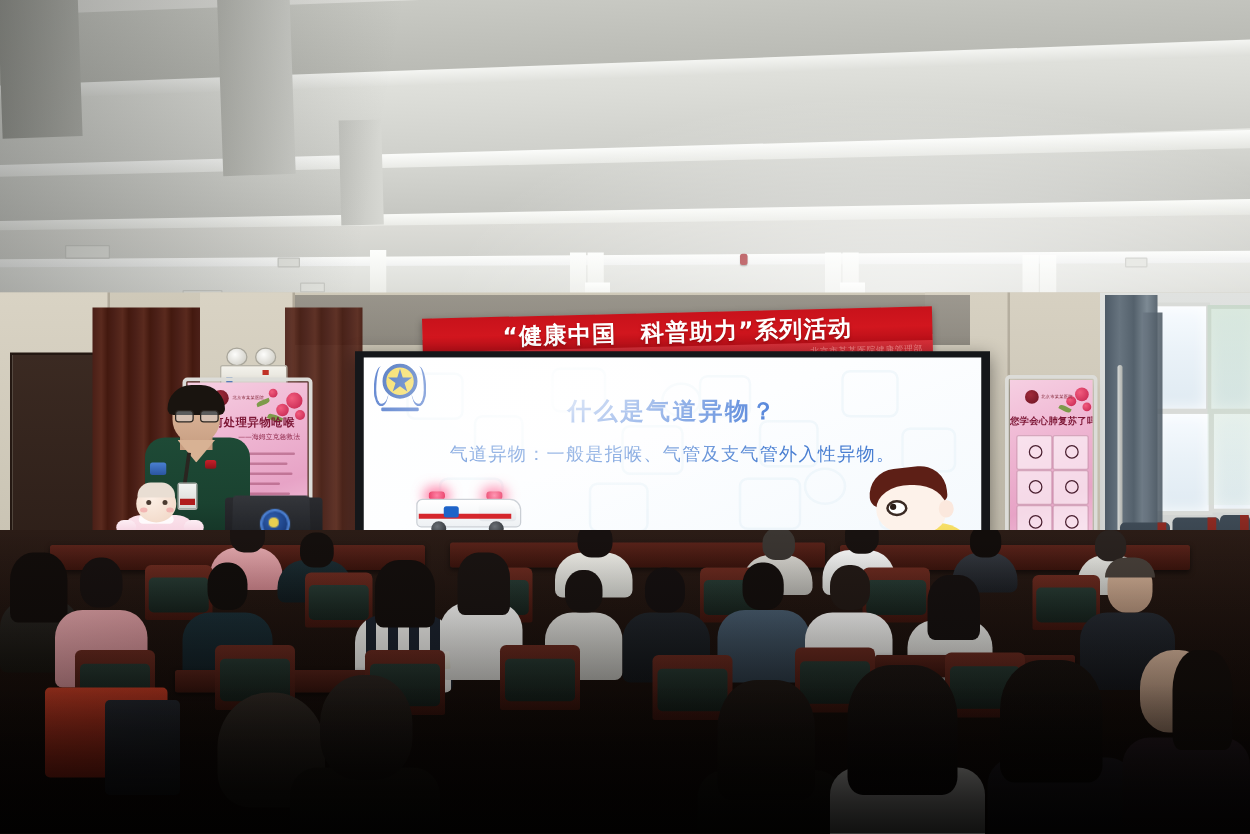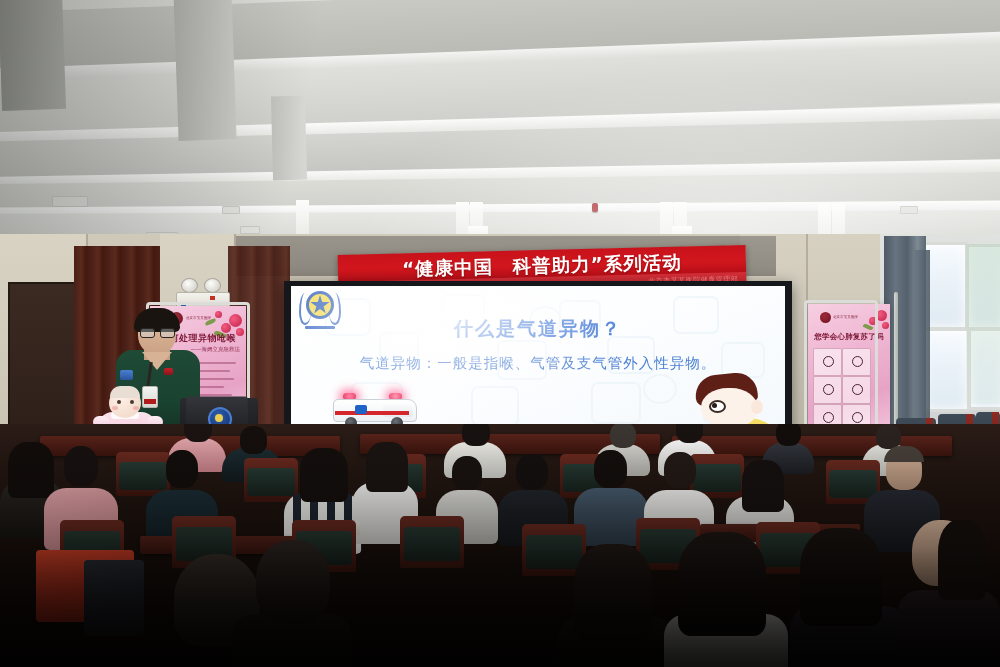--- a/index.html
+++ b/index.html
@@ -213,21 +213,21 @@
   .baby-arm{position:absolute;top:28px;width:16px;height:12px;border-radius:8px;
     background:linear-gradient(180deg,#fdeef4,#f4cede);}
   .baby-collar{position:absolute;left:14px;top:24px;width:28px;height:7px;border-radius:12px;
     background:#ffffff;opacity:.85;}
 
   
   .poster{position:absolute;background:linear-gradient(160deg,#f6cfe2 0%,#efb7d3 35%,#e7a3c6 70%,#f3c6dd 100%);
     box-shadow:0 2px 7px rgba(0,0,0,.25);overflow:hidden;}
   .poster-frame{position:absolute;border:3px solid #dcdcd8;border-radius:4px;box-sizing:border-box;}
   .p-left{left:150px;top:306px;width:96px;height:120px;}
-  .p-right{left:808px;top:304px;width:66px;height:132px;padding-left:16px;}
+  .p-right{left:808px;top:304px;width:66px;height:132px;}
   .p-logo{position:absolute;width:13px;height:13px;border-radius:50%;
     background:radial-gradient(circle at 40% 35%,#a02a3a,#6b1322);}
   .p-logo-txt{position:absolute;font-size:3.4px;color:#7a1b2c;letter-spacing:.2px;white-space:nowrap;}
   .p-title{position:absolute;left:0;right:0;text-align:center;color:#7d1736;font-weight:bold;white-space:nowrap;}
   .p-sub{position:absolute;right:6px;color:#8d2547;white-space:nowrap;}
   .p-flower{position:absolute;border-radius:50%;
     background:radial-gradient(circle at 35% 35%,#f25c7e,#c2224d);}
   .p-leaf{position:absolute;background:#7d9b4a;border-radius:50% 0 50% 0;}
   .p-line{position:absolute;height:1.6px;background:rgba(120,25,60,.35);border-radius:1px;}
   .p-cell{position:absolute;background:rgba(255,255,255,.58);border:1px solid rgba(150,60,100,.35);border-radius:2px;}

